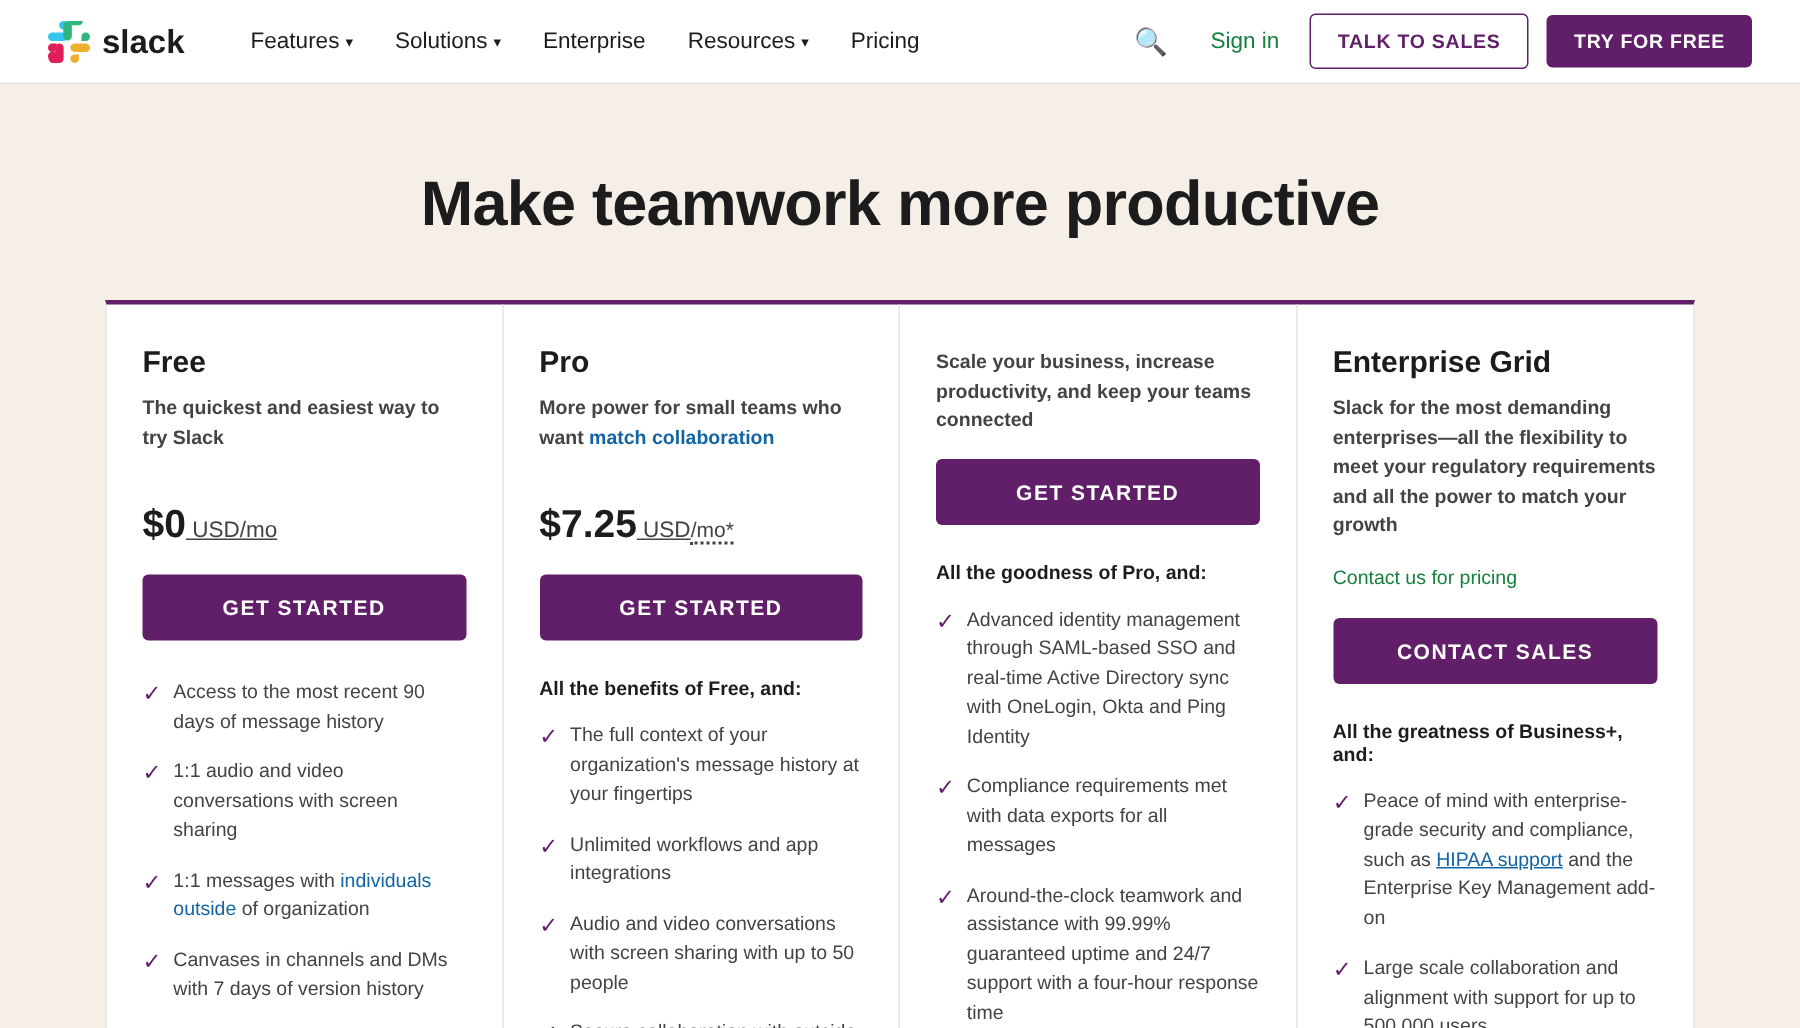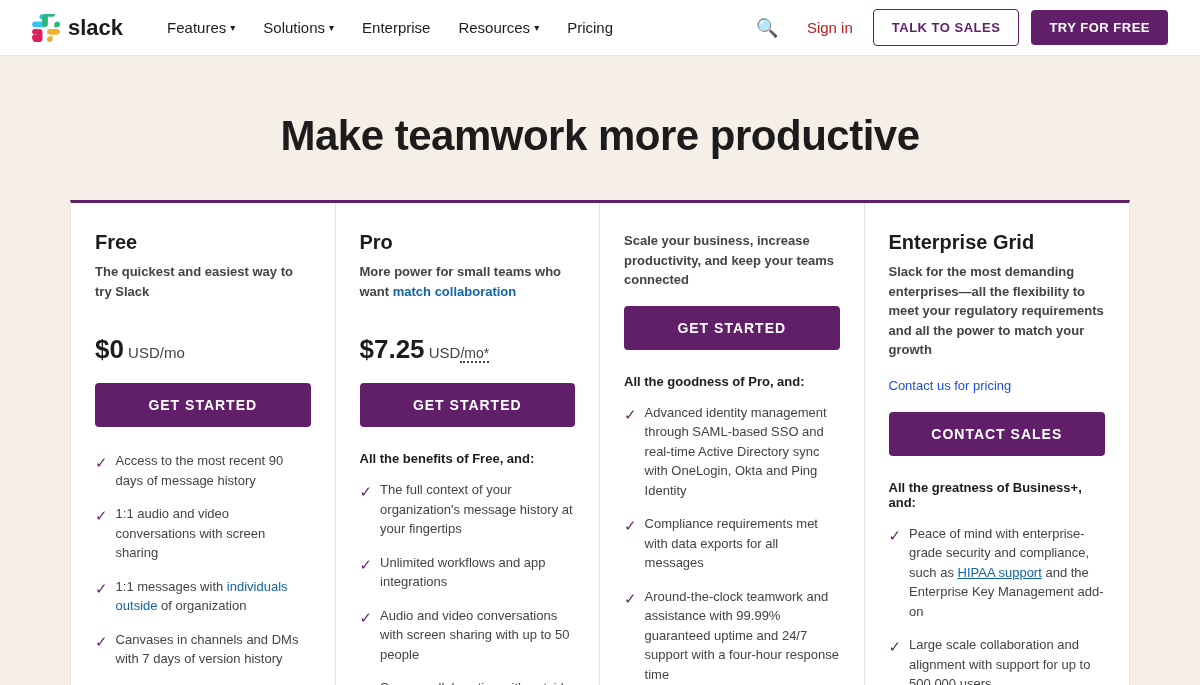--- a/index.html
+++ b/index.html
@@ -57,21 +57,21 @@
     .search-icon-btn {
       background: none;
       border: none;
       cursor: pointer;
       font-size: 18px;
       color: #1d1c1d;
       padding: 4px 8px;
     }
     .nav-sign-in {
       font-size: 15px;
-      color: #b91c1c;
+      color: #15803d;
       text-decoration: none;
       padding: 8px;
       cursor: pointer;
     }
     .btn-talk {
       border: 1.5px solid #611f69;
       background: #fff;
       color: #611f69;
       font-size: 13px;
       font-weight: 700;
@@ -148,20 +148,21 @@
     }
     .price-amount {
       font-size: 26px;
       font-weight: 800;
       color: #1d1c1d;
     }
     .price-unit {
       font-size: 15px;
       font-weight: 400;
       color: #454245;
+      text-decoration: underline;
     }
     .price-asterisk {
       font-size: 14px;
       color: #454245;
     }
     .price-dotted {
       border-bottom: 2px dotted #454245;
       display: inline;
     }
     .plan-cta {
@@ -334,21 +335,21 @@
           </li>
           <li>
             <span class="check">✓</span>
             <span>Around-the-clock teamwork and assistance with 99.99% guaranteed uptime and 24/7 support with a four-hour response time</span>
           </li>
         </ul>
       </div>
       <div class="plan-col">
         <div class="plan-name">Enterprise Grid</div>
         <div class="plan-desc">Slack for the most demanding enterprises—all the flexibility to meet your regulatory requirements and all the power to match your growth</div>
-        <div class="plan-price"><span style="font-size:13px;color:#1d4ed8;">Contact us for pricing</span></div>
+        <div class="plan-price"><span style="font-size:13px;color:#15803d;">Contact us for pricing</span></div>
         <button class="plan-cta">CONTACT SALES</button>
         <div class="features-header">All the greatness of Business+, and:</div>
         <ul class="feature-list">
           <li>
             <span class="check">✓</span>
             <span>Peace of mind with enterprise-grade security and compliance, such as <span style="color:#1264a3;text-decoration:underline;">HIPAA support</span> and the Enterprise Key Management add-on</span>
           </li>
           <li>
             <span class="check">✓</span>
             <span>Large scale collaboration and alignment with support for up to 500,000 users</span>

